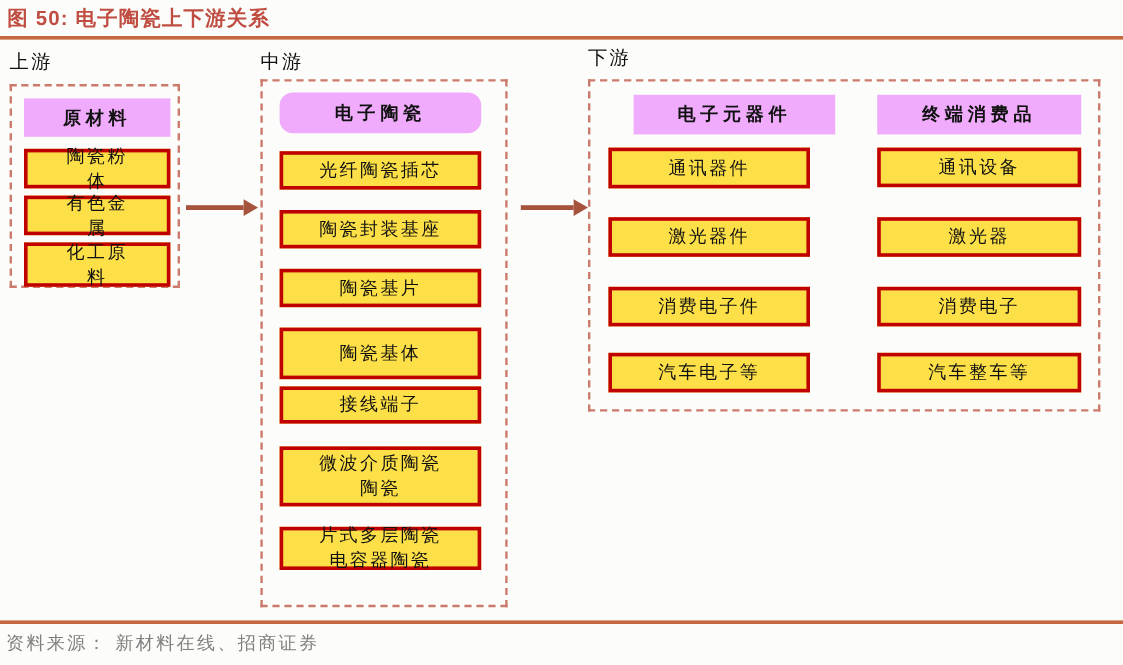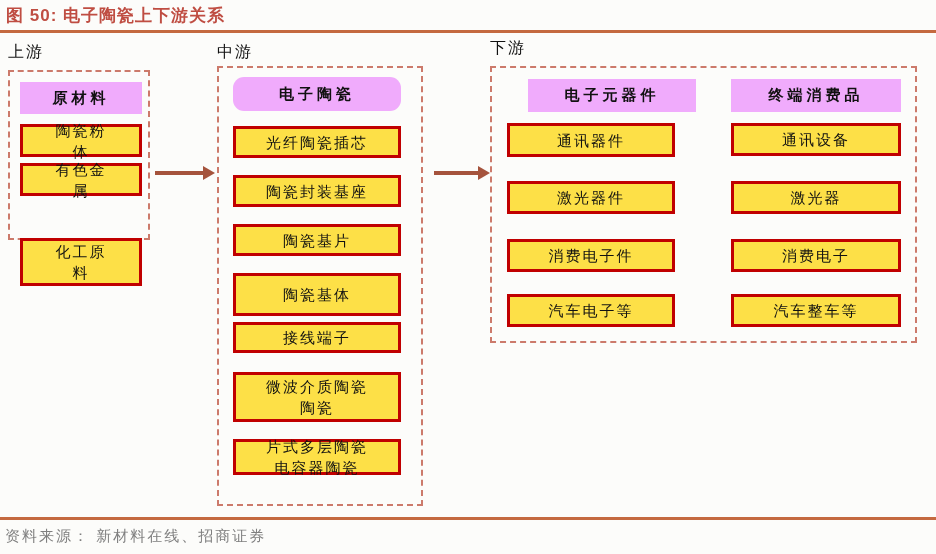--- a/index.html
+++ b/index.html
@@ -45,21 +45,21 @@
 <body>
 
 <div class="abs fig-title">图 50:  电子陶瓷上下游关系</div>
 <div class="abs title-rule"></div>
 
 <div class="abs sec-label" style="left:8px;top:42px;width:142px;">上游</div>
 <div class="abs dashed-box" style="left:8px;top:70px;width:142px;height:170px;"></div>
 <div class="abs hdr" style="left:20px;top:82px;width:122px;height:32px;">原材料</div>
 <div class="abs item" style="left:20px;top:124px;width:122px;height:33px;">陶瓷粉体</div>
 <div class="abs item" style="left:20px;top:163px;width:122px;height:33px;">有色金属</div>
-<div class="abs item" style="left:20px;top:202px;width:122px;height:48px;margin-top:36px;">化工原料</div>
+<div class="abs item" style="left:20px;top:202px;width:122px;height:37px;">化工原料</div>
 
 <div class="abs arrow" style="left:155px;top:166px;width:60px;">
   <div class="arrow-line"></div>
   <div class="arrow-head"></div>
 </div>
 
 <div class="abs sec-label" style="left:217px;top:42px;width:206px;">中游</div>
 <div class="abs dashed-box" style="left:217px;top:66px;width:206px;height:440px;"></div>
 <div class="abs hdr" style="left:233px;top:77px;width:168px;height:34px;border-radius:11px;">电子陶瓷</div>
 <div class="abs item" style="left:233px;top:126px;width:168px;height:32px;">光纤陶瓷插芯</div>

